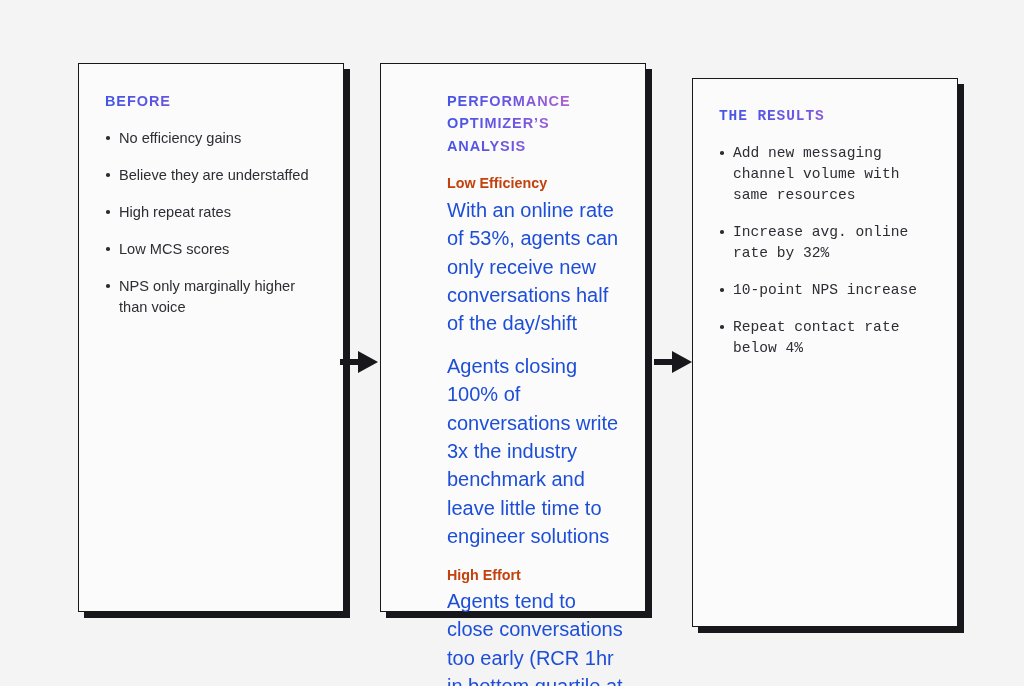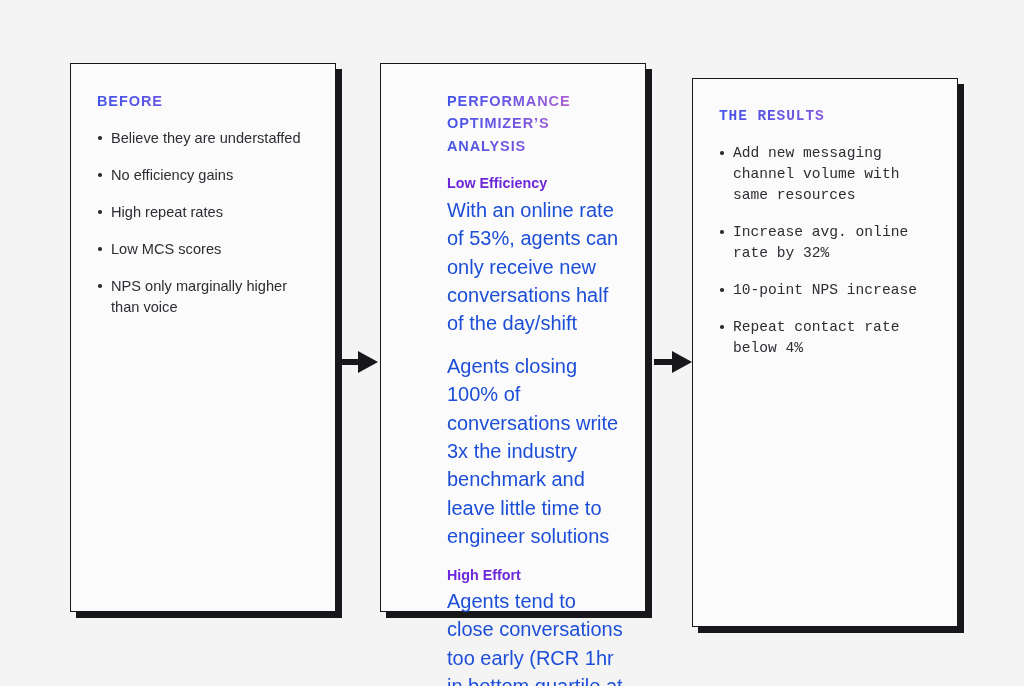--- a/index.html
+++ b/index.html
@@ -21,21 +21,21 @@
     position:absolute;
     background:#fbfbfb;
     border:1.5px solid #17171c;
     box-shadow:6px 6px 0 0 #17171c;
   }
   .card-inner {
     padding:26px 21px 20px 26px;
     height:100%;
   }
 
-  .card-1 { left:70px;  top:63px; width:266px; height:549px; }
+  .card-1 { left:78px;  top:63px; width:266px; height:549px; }
   .card-2 { left:380px; top:63px; width:266px; height:549px;padding-left:40px; }
   .card-3 { left:692px; top:78px; width:266px; height:549px;font-family:Liberation Mono, monospace; }
 
   
   .card-title {
     font-size:14.5px;
     font-weight:700;
     letter-spacing:0.9px;
     line-height:1.55;
     background:linear-gradient(95deg,#4355e8 0%,#6f55e0 38%,#a95fd4 66%,#f266c4 100%);
@@ -66,21 +66,21 @@
     border-radius:50%;
     background:#2d2d33;
   }
 
   
   .section { margin-bottom:14px; }
   .section:last-child { margin-bottom:2px; }
   .section-head {
     font-size:14.3px;
     font-weight:700;
-    color:#6d28d9;
+    color:#c2410c;
     line-height:1.5;
     margin-bottom:1px;
   }
   .section-body {
     font-size:20px;
     line-height:1.42;
     color:#1d4ed8;
   }
 
   
@@ -94,22 +94,22 @@
 </style>
 </head>
 <body>
 
 <div id="stage">
 
   <div class="card card-1">
     <div class="card-inner">
       <div class="card-title">BEFORE</div>
       <ul class="bullets">
+        <li>No efficiency gains</li>
         <li>Believe they are understaffed</li>
-        <li>No efficiency gains</li>
         <li>High repeat rates</li>
         <li>Low MCS scores</li>
         <li>NPS only marginally higher than voice</li>
       </ul>
     </div>
   </div>
 
   <div class="arrow arrow-1">
     <svg viewBox="0 0 38 26" width="38" height="26">
       <rect x="0" y="10" width="22" height="6" fill="#17171c"></rect>

